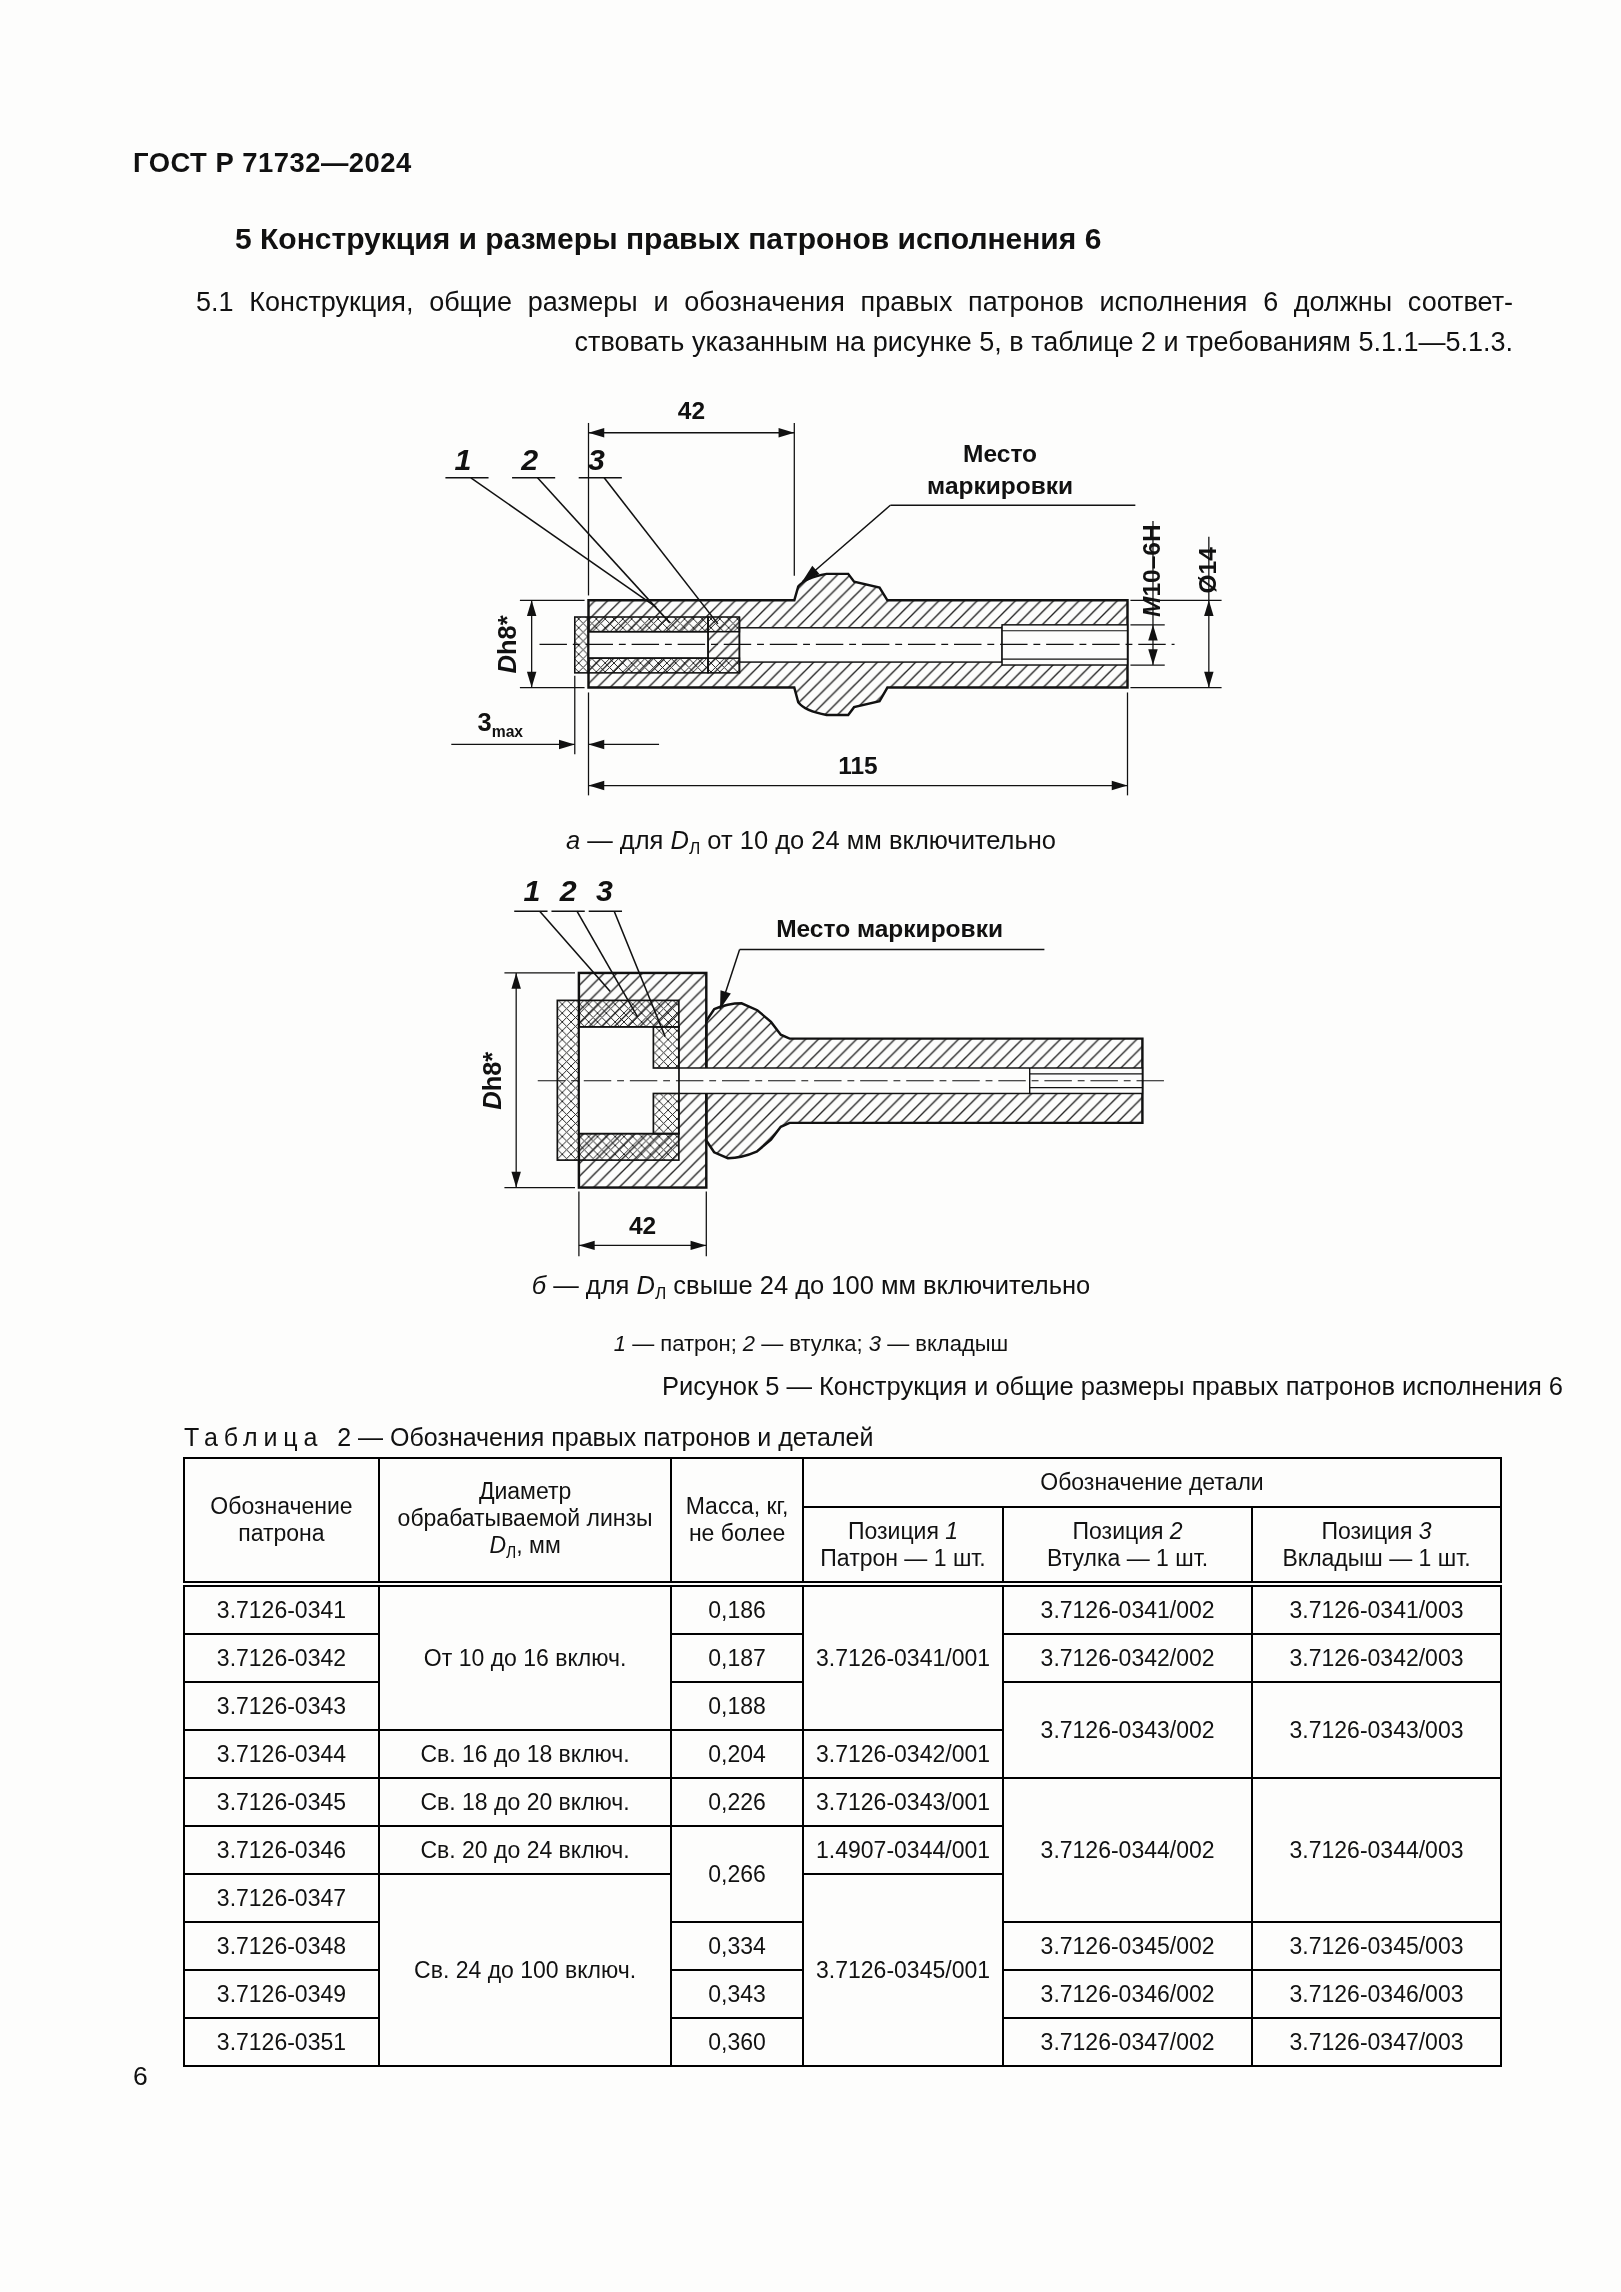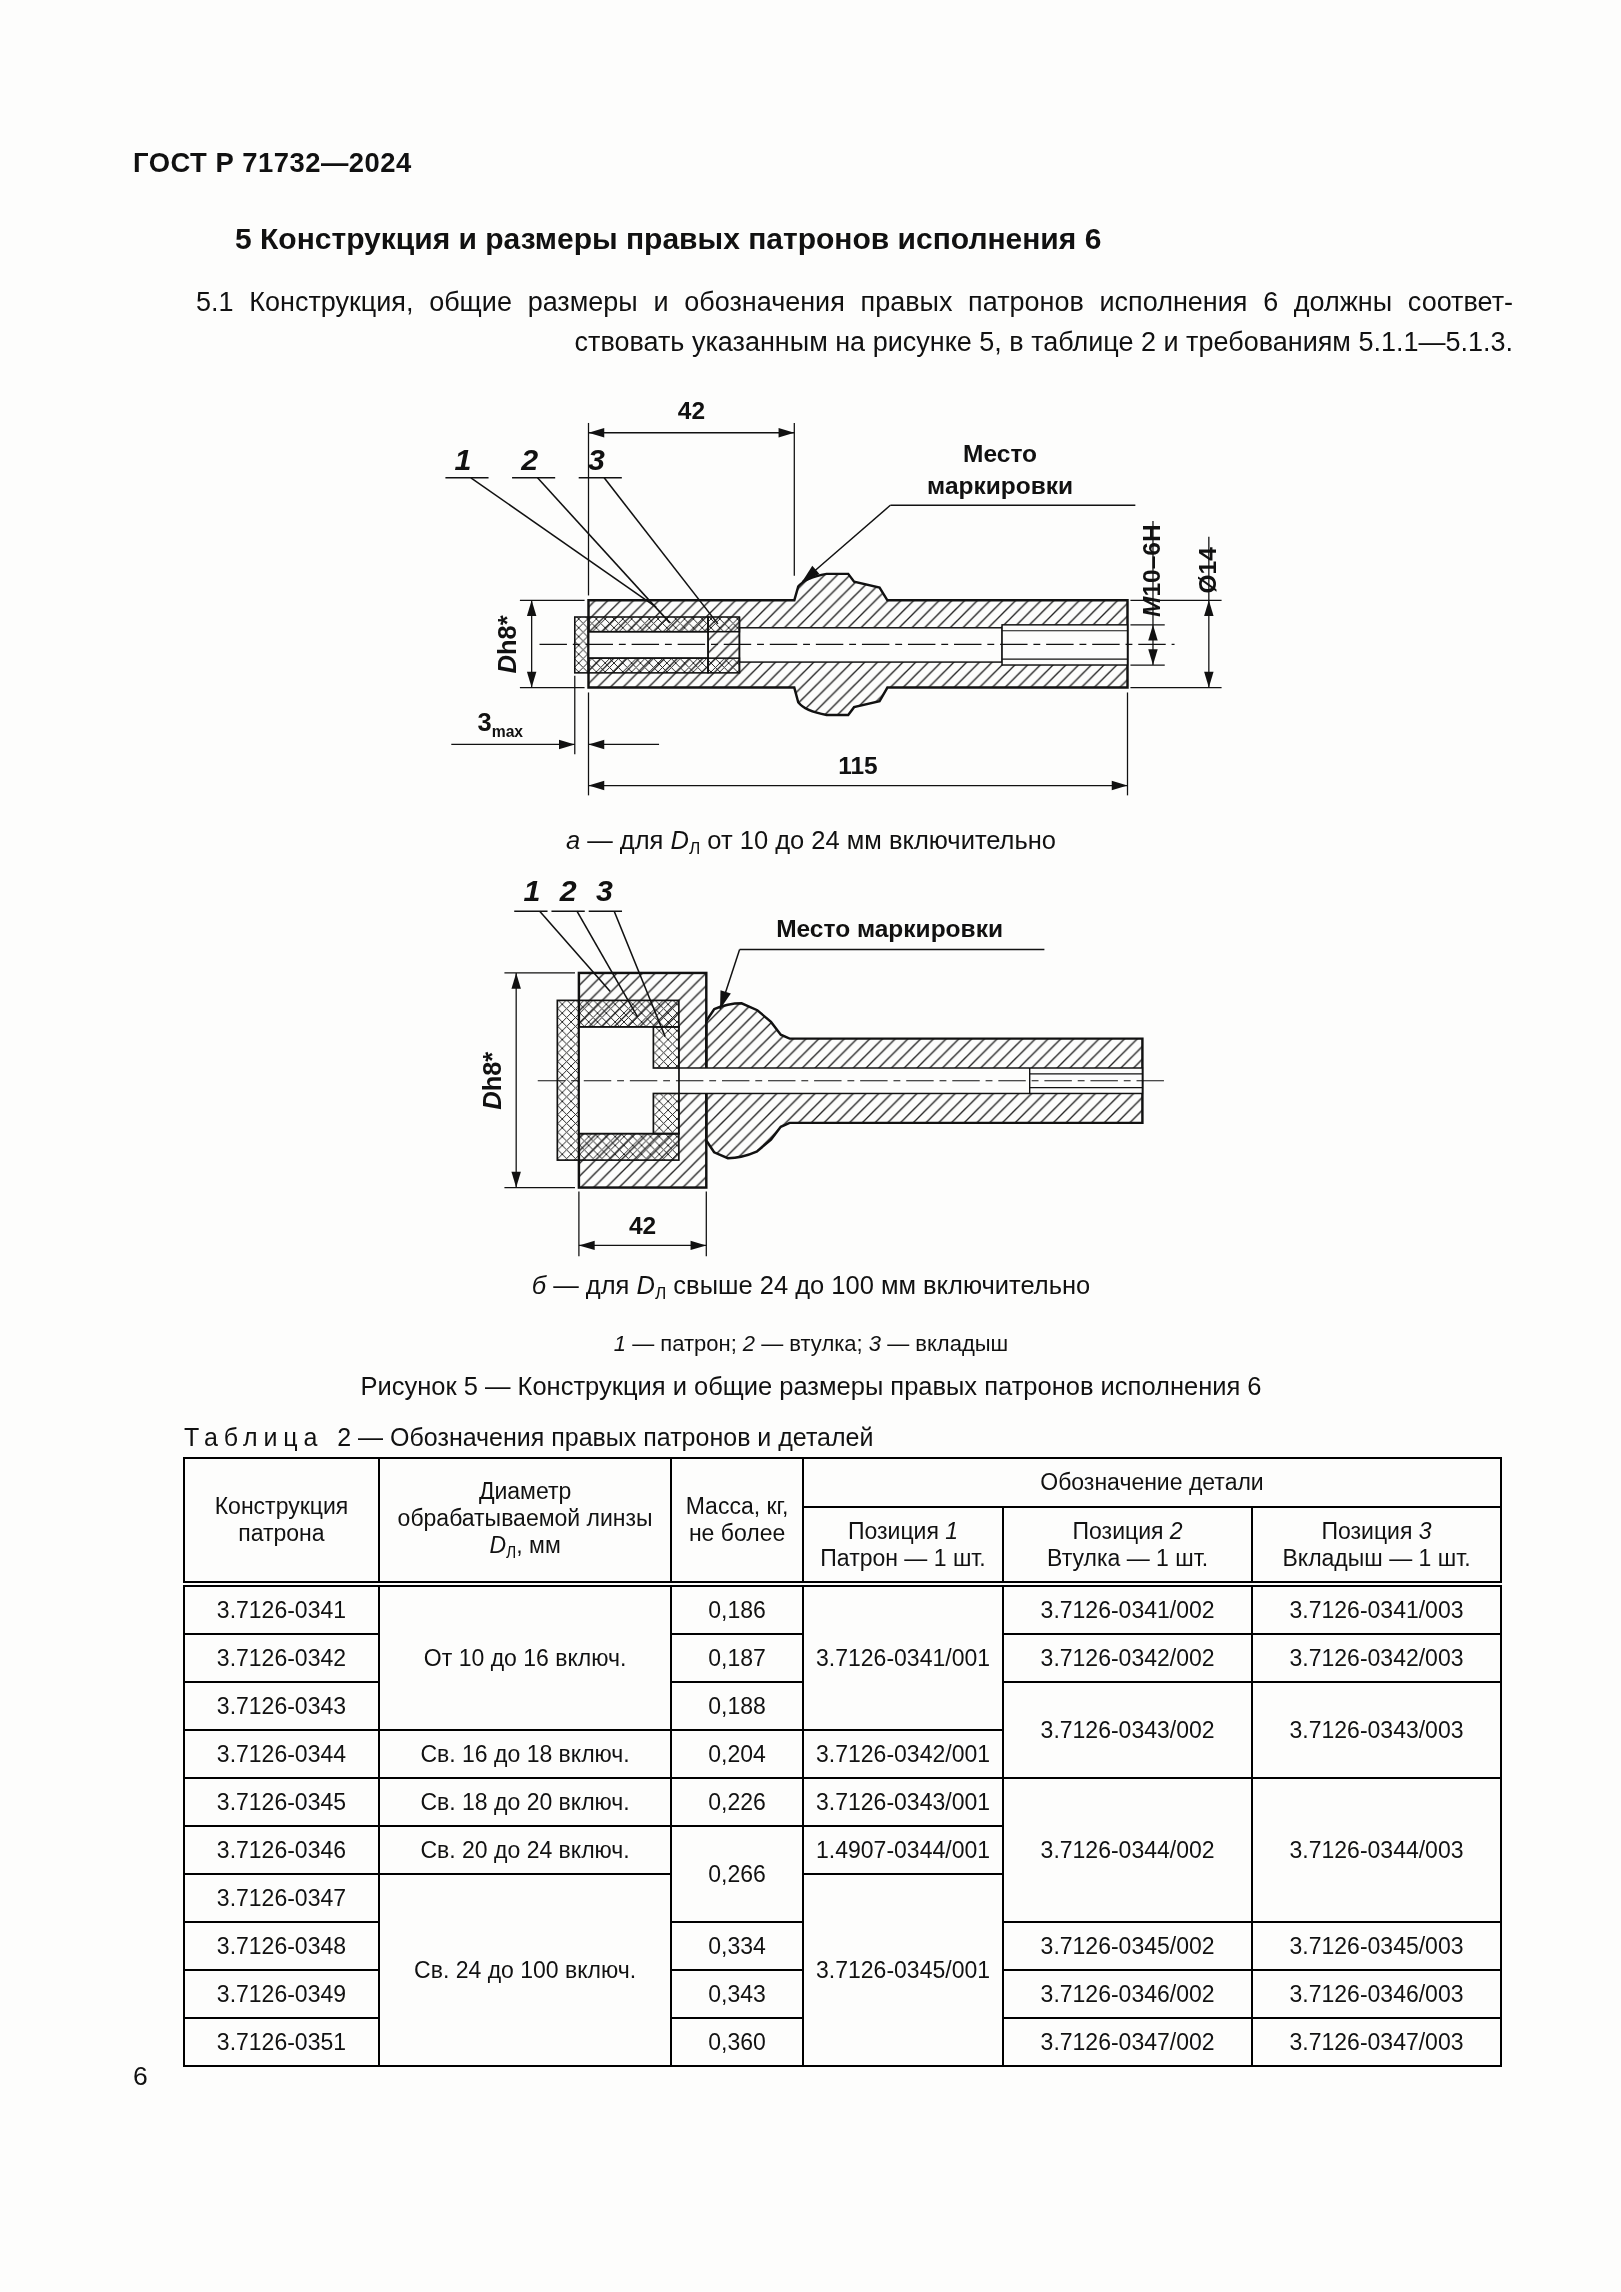--- a/index.html
+++ b/index.html
@@ -5,21 +5,21 @@
   html,body{margin:0;padding:0;background:#888;}
   .page{position:relative;width:1621px;height:2293px;background:#fdfdfc;
         font-family:"Liberation Sans",sans-serif;color:#111;overflow:hidden;padding-left:33px;}
   .docnum{position:absolute;left:133px;top:147px;font-size:27.4px;font-weight:bold;letter-spacing:0.5px;}
   .h1{position:absolute;left:235px;top:222px;font-size:30px;font-weight:bold;}
   .para{position:absolute;left:131px;top:282px;width:1382px;font-size:27px;line-height:40px;}
   .para .l1{text-align:justify;text-align-last:justify;text-indent:65px;}
   .para .l2{text-align:right;}
   .cap{position:absolute;left:59px;width:1504px;text-align:center;font-size:25.5px;}
   .legend{position:absolute;left:59px;top:1331px;width:1504px;text-align:center;font-size:22px;}
-  .figcap{position:absolute;left:59px;top:1372px;width:1504px;text-align:center;font-size:25.5px;}
+  .figcap{position:absolute;left:59px;top:1372px;width:1504px;text-align:right;font-size:25.5px;}
   .it{font-style:italic;}
   .sub{font-size:68%;vertical-align:-4.9px;}
   .tabletitle{position:absolute;left:184px;top:1423px;font-size:25px;}
   .tt-word{letter-spacing:5.9px;}
   table.gost{position:absolute;left:183px;top:1457px;width:1319px;border-collapse:collapse;
              table-layout:fixed;font-size:23px;border:2.9px solid #000;}
   .gost th,.gost td{border:2px solid #000;text-align:center;vertical-align:middle;
                     padding:2px 3.9px;font-weight:normal;color:#111;}
   .gost thead tr.grow th{height:43px;}
   .gost thead tr.prow th{height:69px;}
@@ -208,21 +208,21 @@
       <col style="width:14.8%">
         <col style="width:22.2%">
         <col style="width:10.0%">
       <col style="width:15.2%">
         <col style="width:18.9%">
         <col style="width:18.9%">
     </colgroup>
     <thead>
       <tr class="grow">
         <th rowspan="2">
-          <div>Конструкция</div>
+          <div>Обозначение</div>
           <div>патрона</div>
         </th>
         <th rowspan="2">
           <div>Диаметр</div>
           <div>обрабатываемой линзы</div>
           <div><span class="it">D</span><span class="sub">Л</span><span>, мм</span></div>
         </th>
         <th rowspan="2">
           <div>Масса, кг,</div>
           <div>не более</div>

